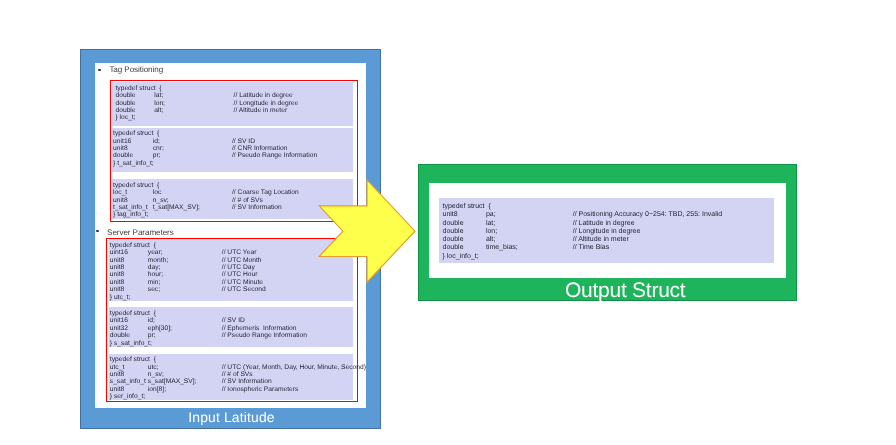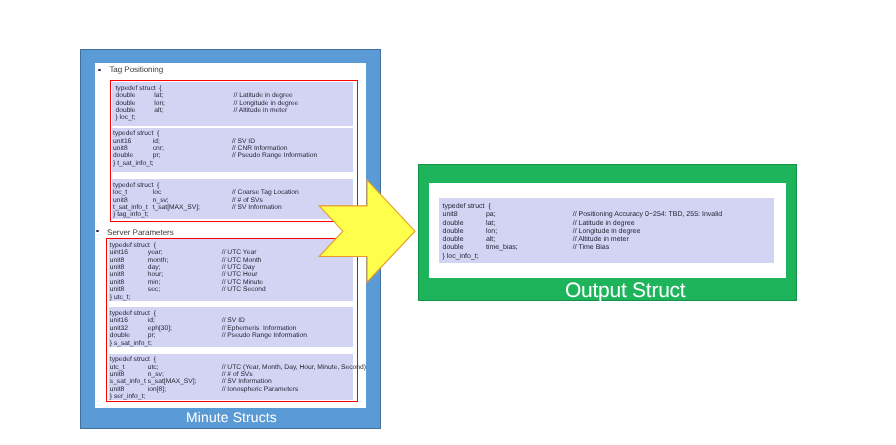--- a/index.html
+++ b/index.html
@@ -43,21 +43,21 @@
   .row{position:absolute;left:0;width:100%;height:7.7px;}
   .cw{position:absolute;white-space:pre;font-size:5.7px;color:#1F1F2E;
       line-height:7.7px;top:0;}
 </style>
 </head>
 <body>
 
 <div id="slide">
 <div id="input-panel">
   <div id="input-white"></div>
-  <div id="input-label">Minute Structs</div>
+  <div id="input-label">Input Latitude</div>
 </div>
 <div class="sec-bullet" style="left:98.1px;top:68.5px;"></div>
 <div class="sec-title" style="left:109.4px;top:64.9px;">Tag Positioning</div>
 <div class="redbox" style="left:109.6px;top:79.5px;width:248.3px;height:142.2px;"></div>
 <div class="code" style="left:112.1px;top:82px;width:240.9px;height:43.5px;">
   <div class="row" style="top:2.7px;height:7.4px;">
     <span class="cw" style="left:3.4px;font-size:6.7px;line-height:7.4px;">typedef struct  {</span>
   </div>
   <div class="row" style="top:10.1px;height:7.4px;">
     <span class="cw" style="left:3.4px;font-size:6.7px;line-height:7.4px;">double</span>

